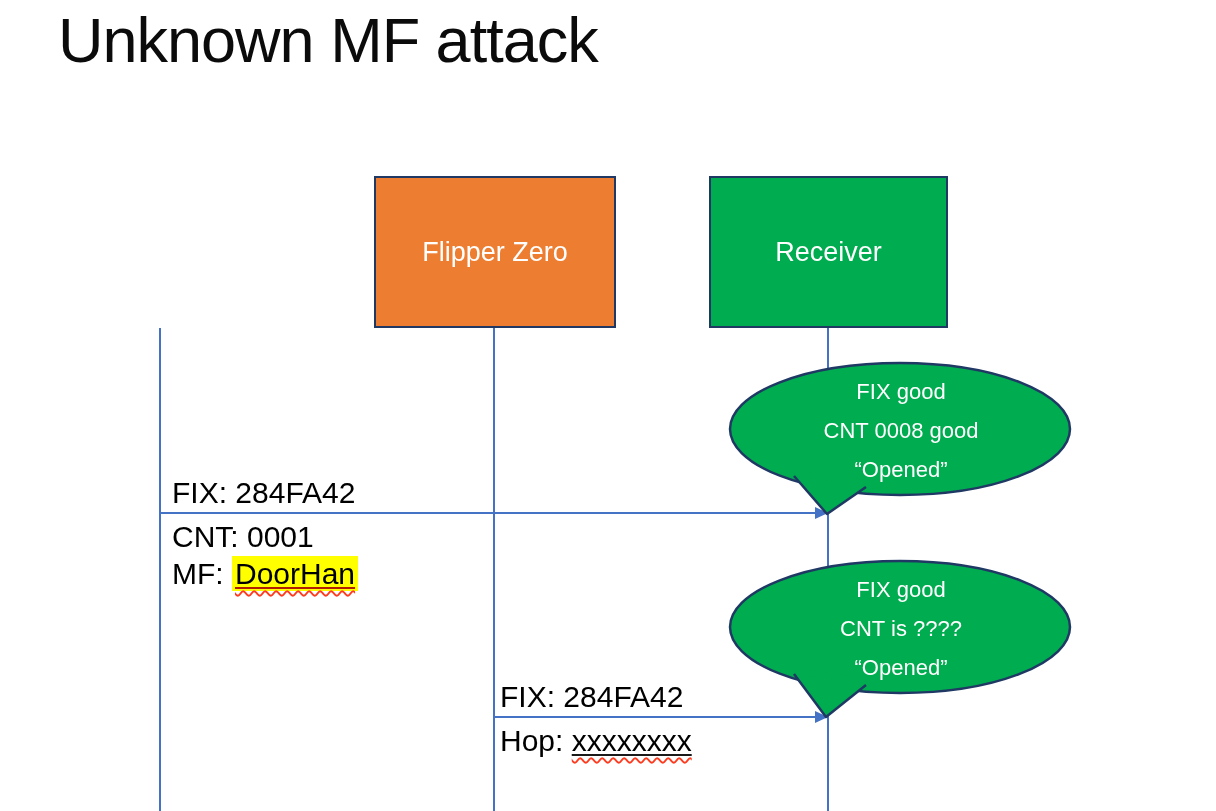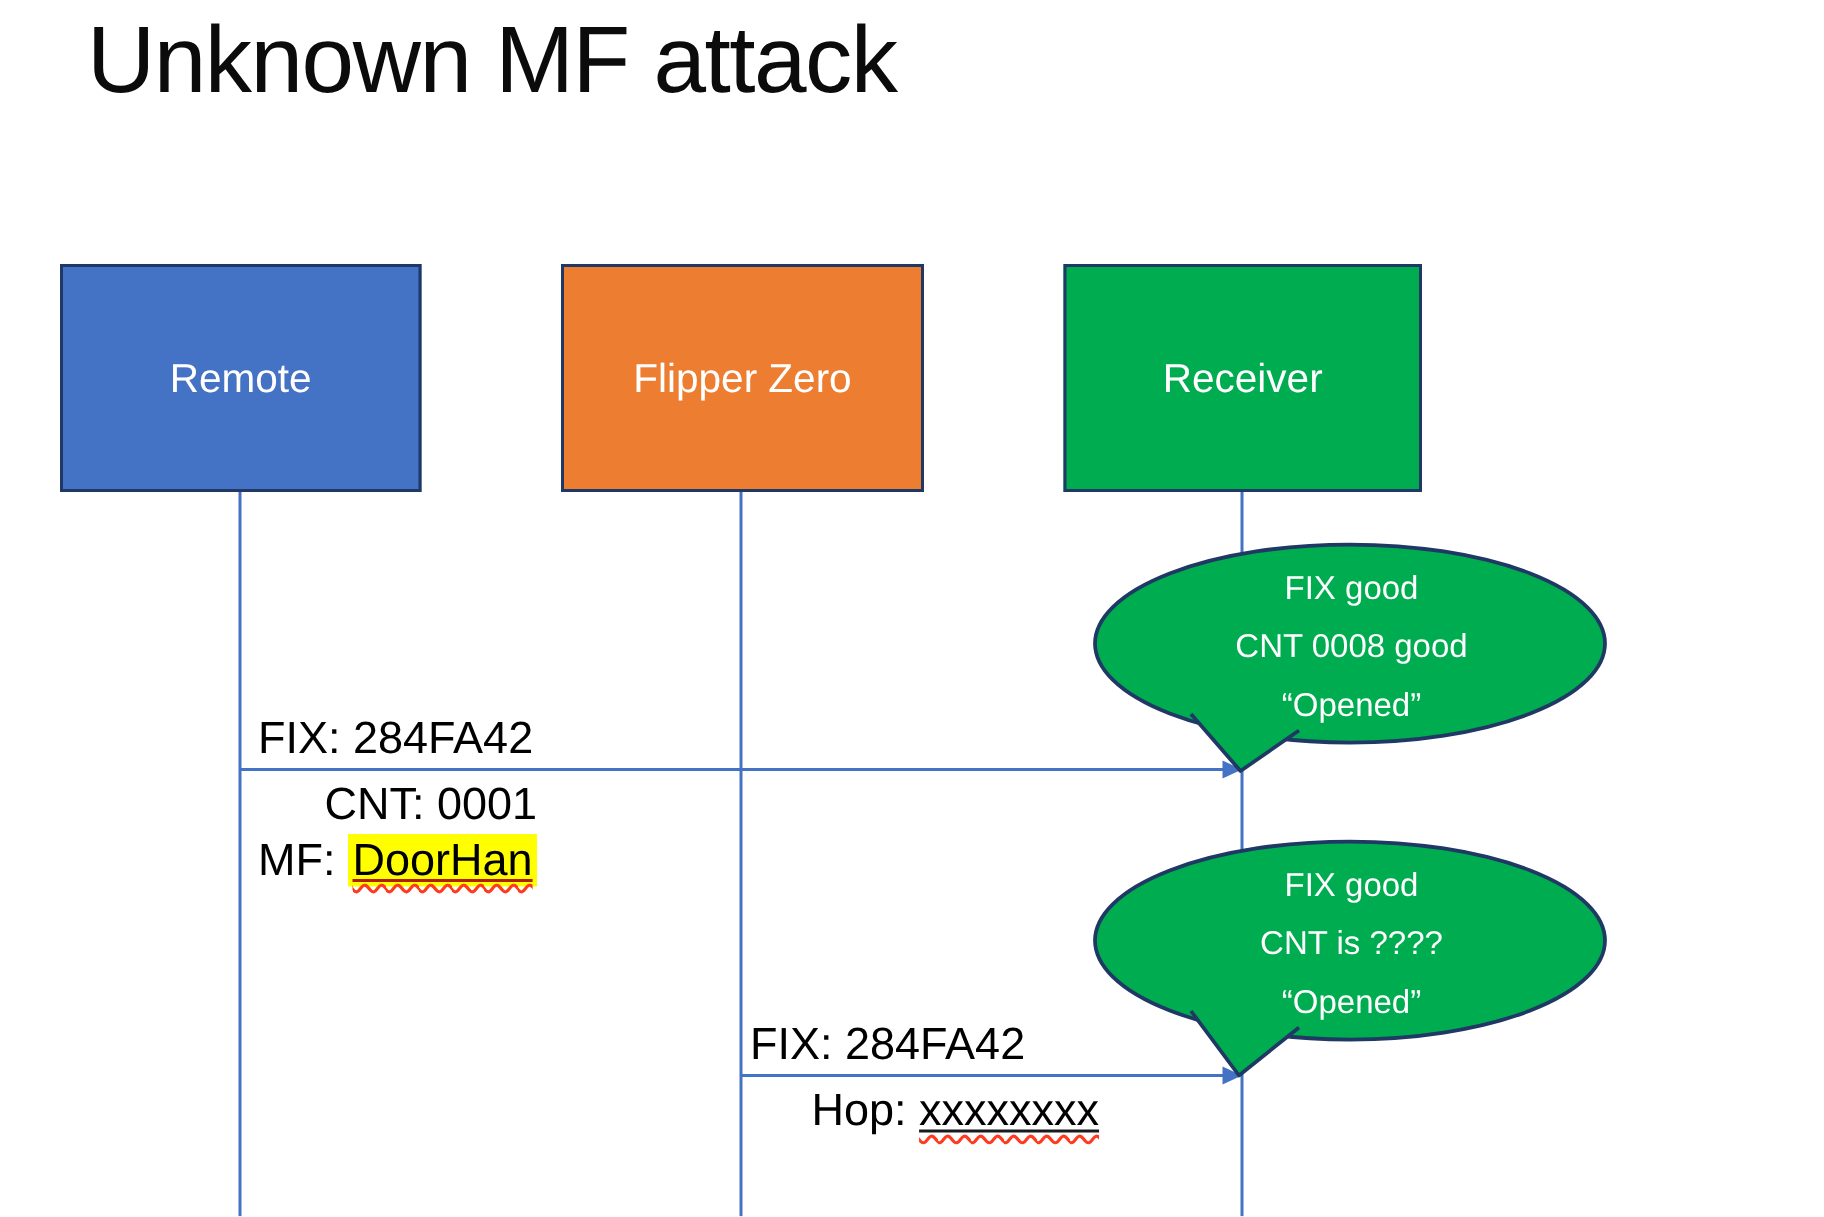--- a/index.html
+++ b/index.html
@@ -31,23 +31,23 @@
   .msg-line.m1{left:160px;top:512px;width:658px;}
   .msg-line.m2{left:494px;top:716px;width:324px;}
   .arrowhead{position:absolute;width:0;height:0;
              border-left:13px solid var(--line);
              border-top:6px solid transparent;border-bottom:6px solid transparent;}
   .arrowhead.a1{left:815px;top:507px;}
   .arrowhead.a2{left:815px;top:711px;}
 
   .msg-text{position:absolute;font-size:30px;color:#000;line-height:37px;white-space:nowrap;}
   .msg-text.t1a{left:172px;top:474px;}
-  .msg-text.t1b{left:172px;top:518px;text-align:right;}
+  .msg-text.t1b{left:172px;top:518px;}
   .msg-text.t2a{left:500px;top:678px;}
-  .msg-text.t2b{left:500px;top:722px;margin-left:41px;}
+  .msg-text.t2b{left:500px;top:722px;}
 
   .hl{background:var(--hl);padding:1px 3px;}
   .uwavy{text-decoration:underline;text-decoration-style:wavy;
          text-decoration-color:var(--wavy);text-decoration-thickness:2px;
          text-underline-offset:6px;}
   .usolid{text-decoration:underline;text-decoration-color:var(--usolid-dark);
           text-decoration-thickness:2px;text-underline-offset:3px;}
   .usolid-blk{text-decoration:underline;text-decoration-color:#1a1a1a;
           text-decoration-thickness:2px;text-underline-offset:3px;}
 
@@ -58,23 +58,20 @@
   .callout-text{position:absolute;left:14px;top:14px;width:322px;text-align:center;
                 color:#fff;font-size:22px;line-height:39px;}
 </style>
 </head>
 <body>
 
 <div class="canvas">
 
   <div class="title">Unknown MF attack</div>
 
-  <div class="actor remote">
-    <span>Remote</span>
-  </div>
   <div class="actor flipper">
     <span>Flipper Zero</span>
   </div>
   <div class="actor receiver">
     <span>Receiver</span>
   </div>
 
   <div class="lifeline l-remote"></div>
   <div class="lifeline l-flipper"></div>
   <div class="lifeline l-receiver"></div>

